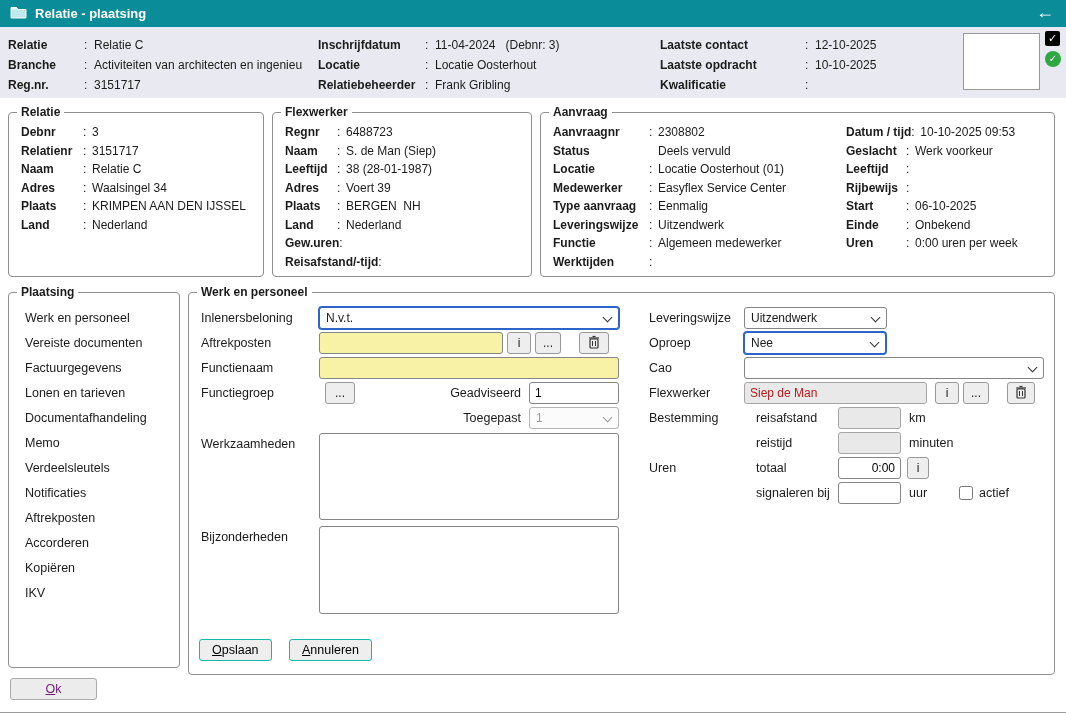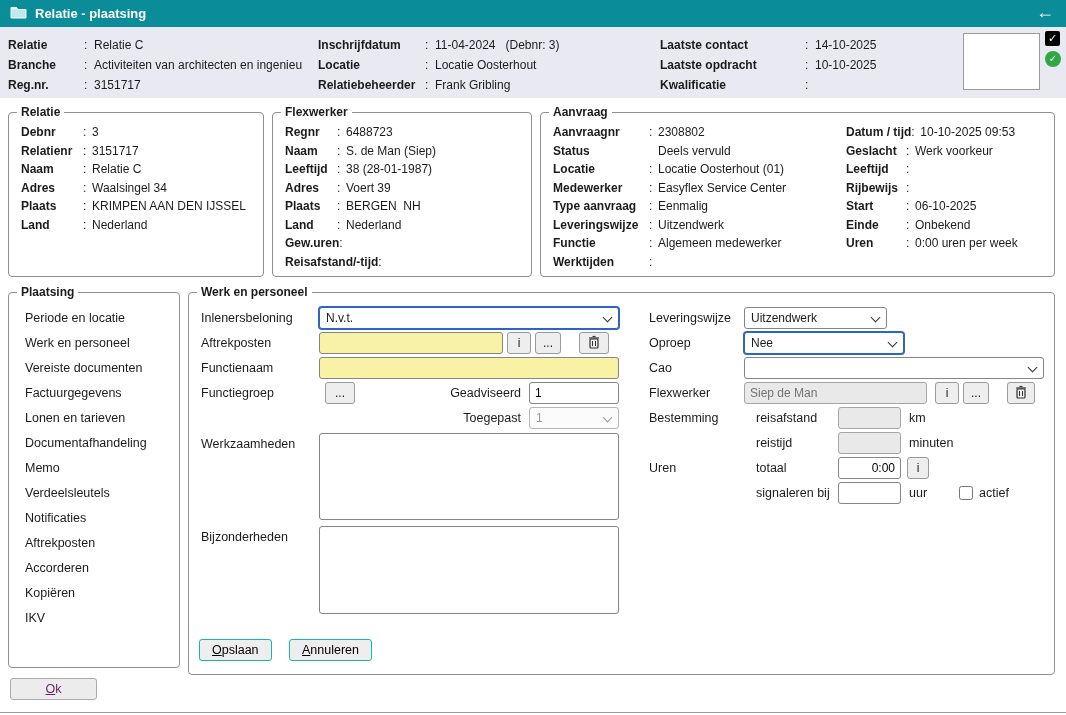--- a/index.html
+++ b/index.html
@@ -57,21 +57,21 @@
   .sel { position:absolute; height:22px; background:#fff; border:1px solid #858585; border-radius:3px;
          font-size:12px; line-height:20px; padding:0 18px 0 6px; cursor:pointer; overflow:hidden; white-space:nowrap; }
   .sel::after { content:''; position:absolute; right:7px; top:6px; width:6px; height:6px;
                 border-right:1.6px solid #333; border-bottom:1.6px solid #333; transform:rotate(45deg); }
   .sel.focus { border-color:#2E63C8; box-shadow:0 0 0 1px #2E63C8; }
   .sel.dis { color:#999; border-color:#B5B5B5; background:#FBFBFB; cursor:default; }
   .sel.dis::after { border-color:#999; }
   .inp { position:absolute; height:22px; border:1px solid #858585; border-radius:3px;
          font:12px "Liberation Sans",sans-serif; padding:0 5px; background:#fff; }
   .inp.yellow { background:#F7F2A6; }
-  .inp.dis { background:#E9E9E9; color:#737373; border-color:#A5A5A5; }
+  .inp.dis { background:#E9E9E9; color:#b91c1c; border-color:#A5A5A5; }
   .inp.tright { text-align:right; }
   .sq { position:absolute; height:22px; background:#EEE; border:1px solid #9a9a9a; border-radius:3px;
         font-size:12px; display:flex; align-items:center; justify-content:center; cursor:pointer; }
   .ta { position:absolute; border:1px solid #858585; border-radius:3px; background:#fff; resize:none;
         font:12px "Liberation Sans",sans-serif; padding:4px; }
   .btn { position:absolute; height:22px; background:#EEE; border:1px solid #14b8a6; border-radius:3px;
          font-size:12.5px; padding:0 12px; cursor:pointer; font-family:"Liberation Sans",sans-serif; }
   .mn { display:inline-block; }
   .mn::first-letter { text-decoration:underline; }
   .cb { position:absolute; width:14px; height:14px; }
@@ -99,21 +99,21 @@
       <div class="hrow"><span class="hlbl">Relatie</span><span class="hsep">:</span><span class="hval">Relatie C</span></div>
       <div class="hrow"><span class="hlbl">Branche</span><span class="hsep">:</span><span class="hval">Activiteiten van architecten en ingenieu</span></div>
       <div class="hrow"><span class="hlbl">Reg.nr.</span><span class="hsep">:</span><span class="hval">3151717</span></div>
     </div>
     <div class="hcol hcol2">
       <div class="hrow"><span class="hlbl">Inschrijfdatum</span><span class="hsep">:</span><span class="hval">11-04-2024   (Debnr: 3)</span></div>
       <div class="hrow"><span class="hlbl">Locatie</span><span class="hsep">:</span><span class="hval">Locatie Oosterhout</span></div>
       <div class="hrow"><span class="hlbl">Relatiebeheerder</span><span class="hsep">:</span><span class="hval">Frank Gribling</span></div>
     </div>
     <div class="hcol hcol3">
-      <div class="hrow"><span class="hlbl">Laatste contact</span><span class="hsep">:</span><span class="hval">14-10-2025</span></div>
+      <div class="hrow"><span class="hlbl">Laatste contact</span><span class="hsep">:</span><span class="hval">12-10-2025</span></div>
       <div class="hrow"><span class="hlbl">Laatste opdracht</span><span class="hsep">:</span><span class="hval">10-10-2025</span></div>
       <div class="hrow"><span class="hlbl">Kwalificatie</span><span class="hsep">:</span><span class="hval"></span></div>
     </div>
     <div class="photo"></div>
   </div>
   <div class="chk-black">✓</div>
   <div class="chk-green">✓</div>
 
   <div class="panel p-relatie">
     <span class="legend">Relatie</span>
@@ -160,21 +160,20 @@
       <div class="prow"><span class="plbl">Rijbewijs</span><span class="psep">:</span><span class="pval"></span></div>
       <div class="prow"><span class="plbl">Start</span><span class="psep">:</span><span class="pval">06-10-2025</span></div>
       <div class="prow"><span class="plbl">Einde</span><span class="psep">:</span><span class="pval">Onbekend</span></div>
       <div class="prow"><span class="plbl">Uren</span><span class="psep">:</span><span class="pval">0:00 uren per week</span></div>
     </div>
   </div>
 
   <div class="panel p-side">
     <span class="legend">Plaatsing</span>
     <div class="side-items">
-      <div class="side-item">Periode en locatie</div>
       <div class="side-item">Werk en personeel</div>
       <div class="side-item">Vereiste documenten</div>
       <div class="side-item">Factuurgegevens</div>
       <div class="side-item">Lonen en tarieven</div>
       <div class="side-item">Documentafhandeling</div>
       <div class="side-item">Memo</div>
       <div class="side-item">Verdeelsleutels</div>
       <div class="side-item">Notificaties</div>
       <div class="side-item">Aftrekposten</div>
       <div class="side-item">Accorderen</div>
@@ -216,21 +215,21 @@
     <span class="flabel" style="left:12px;top:140px">Werkzaamheden</span>
     <textarea class="ta" style="left: 130px; top: 140px; width: 300px; height: 87px;"></textarea>
 
     <span class="flabel" style="left:12px;top:233px">Bijzonderheden</span>
     <textarea class="ta" style="left: 130px; top: 233px; width: 300px; height: 88px;"></textarea>
 
     <span class="flabel" style="left:460px;top:14px">Leveringswijze</span>
     <div class="sel" style="left:555px;top:14px;width:143px"><span>Uitzendwerk</span></div>
 
     <span class="flabel" style="left:460px;top:39px">Oproep</span>
-    <div class="sel focus" style="left:555px;top:39px;width:160px"><span>Nee</span></div>
+    <div class="sel focus" style="left:555px;top:39px;width:142px"><span>Nee</span></div>
 
     <span class="flabel" style="left:460px;top:64px">Cao</span>
     <div class="sel" style="left:555px;top:64px;width:300px"><span></span></div>
 
     <span class="flabel" style="left:460px;top:89px">Flexwerker</span>
     <input class="inp dis" style="left: 555px; top: 89px; width: 183px;" value="Siep de Man">
     <div class="sq" style="left:746px;top:89px;width:24px">i</div>
     <div class="sq" style="left:774px;top:89px;width:26px">...</div>
     <div class="sq" style="left:818px;top:89px;width:28px">
         <span><svg width="12" height="14" viewBox="0 0 12 14">

